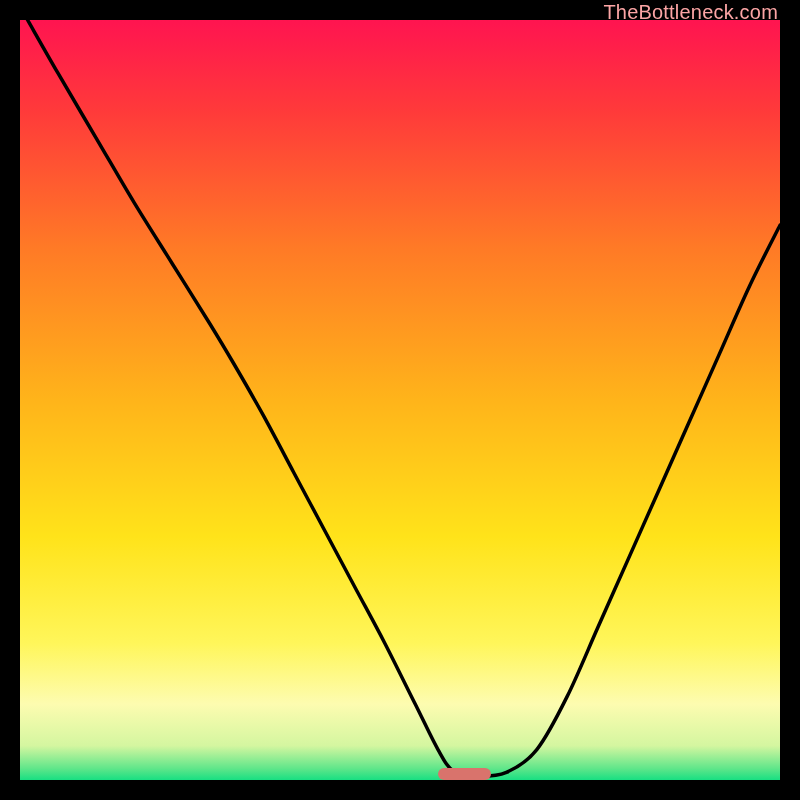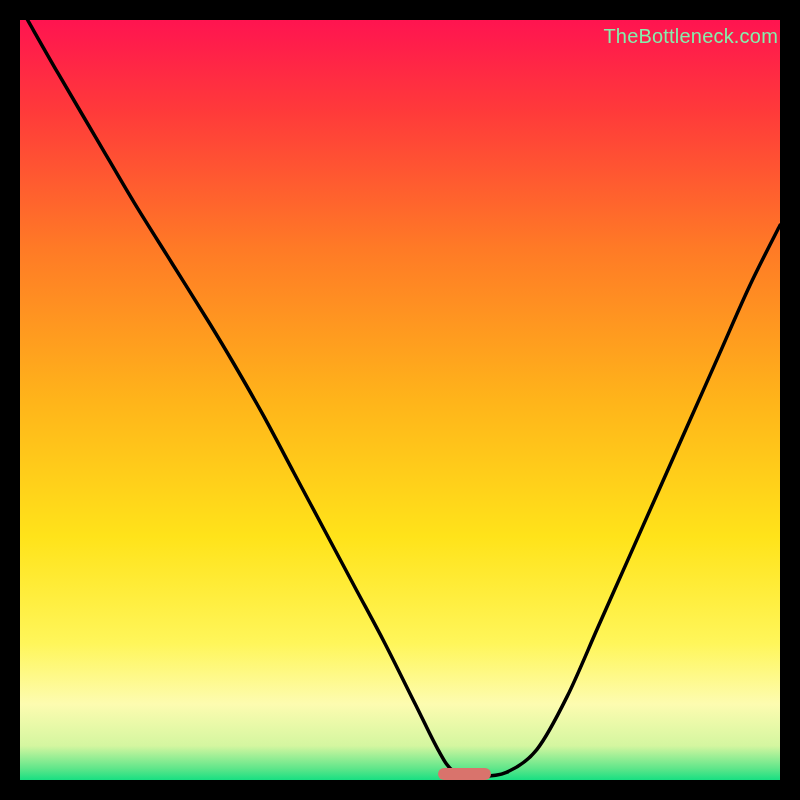--- a/index.html
+++ b/index.html
@@ -45,23 +45,22 @@
     height: 12px;
     border-radius: 6px;
     bottom: 0px;
   }
   .watermark {
     position: absolute;
     top: 1px;
     right: 22px;
     font-family: Arial, Helvetica, sans-serif;
     font-size: 20px;
-    color: #86efac;
+    color: #fca5a5;
     letter-spacing: 0.2px;
-    margin-top: 24px;
   }
 </style>
 </head>
 <body>
 
 <div class="frame">
   <div class="plot">
 
     <svg class="gradient" viewBox="0 0 760 760" preserveAspectRatio="none">
       <defs>

